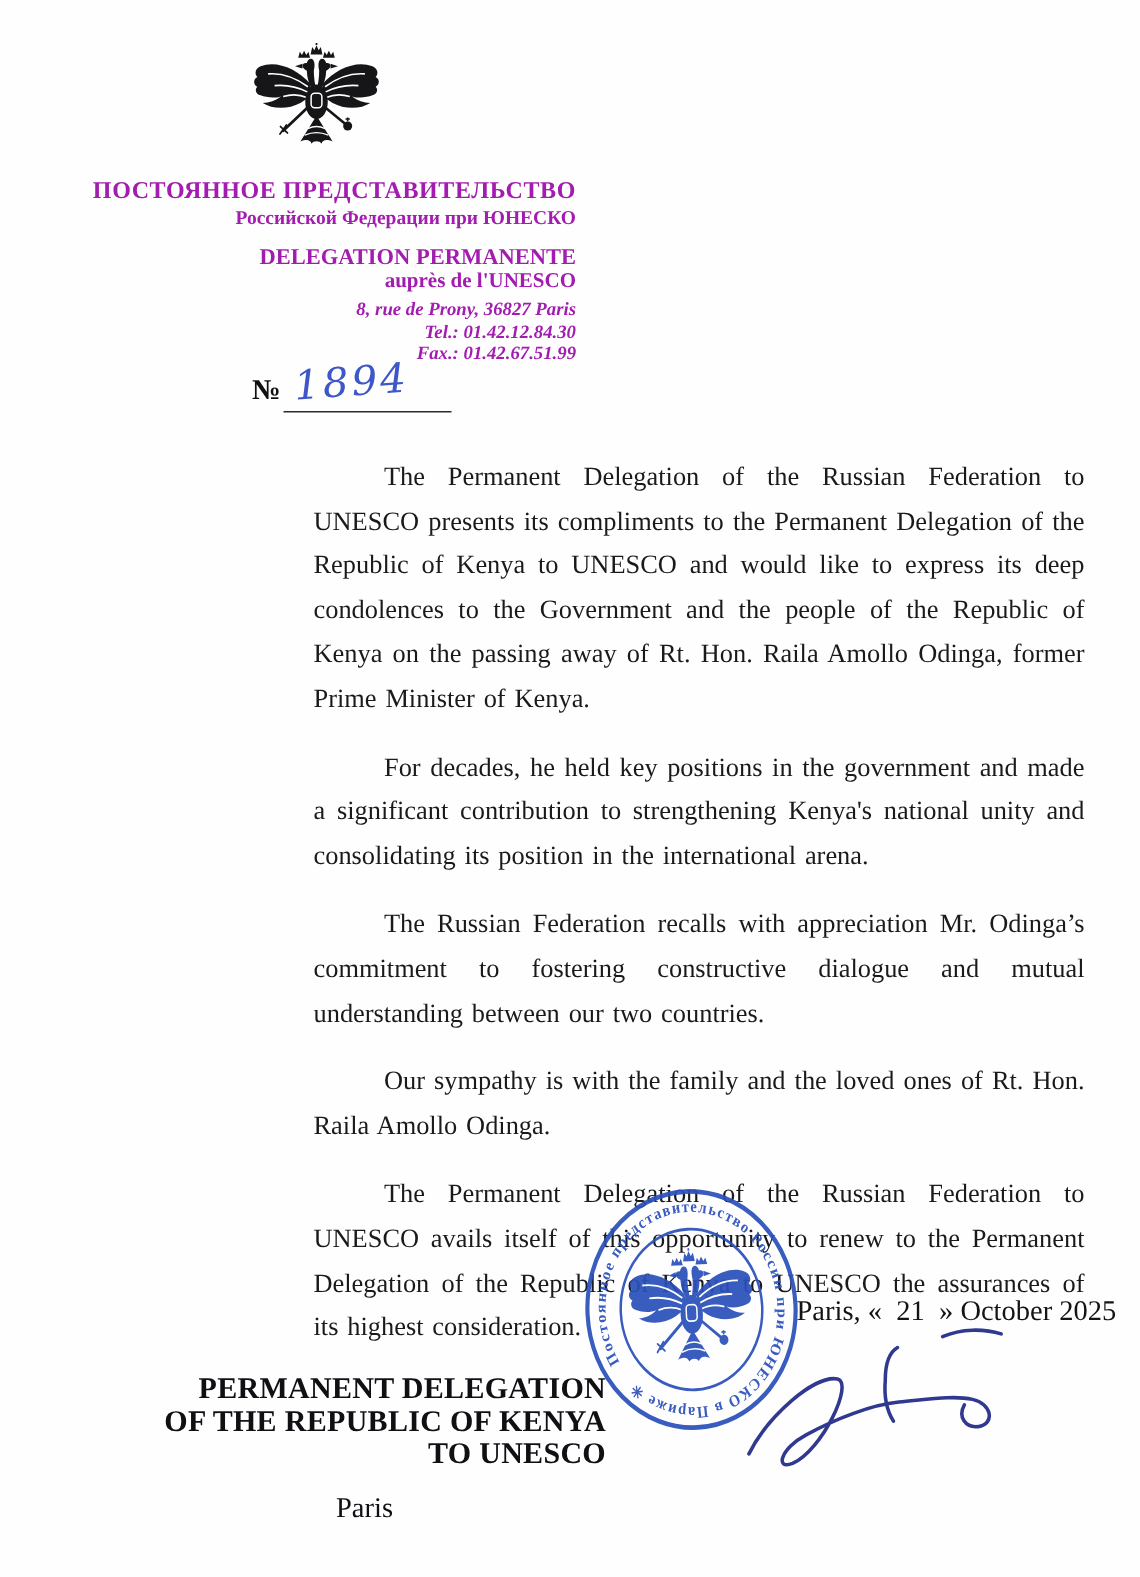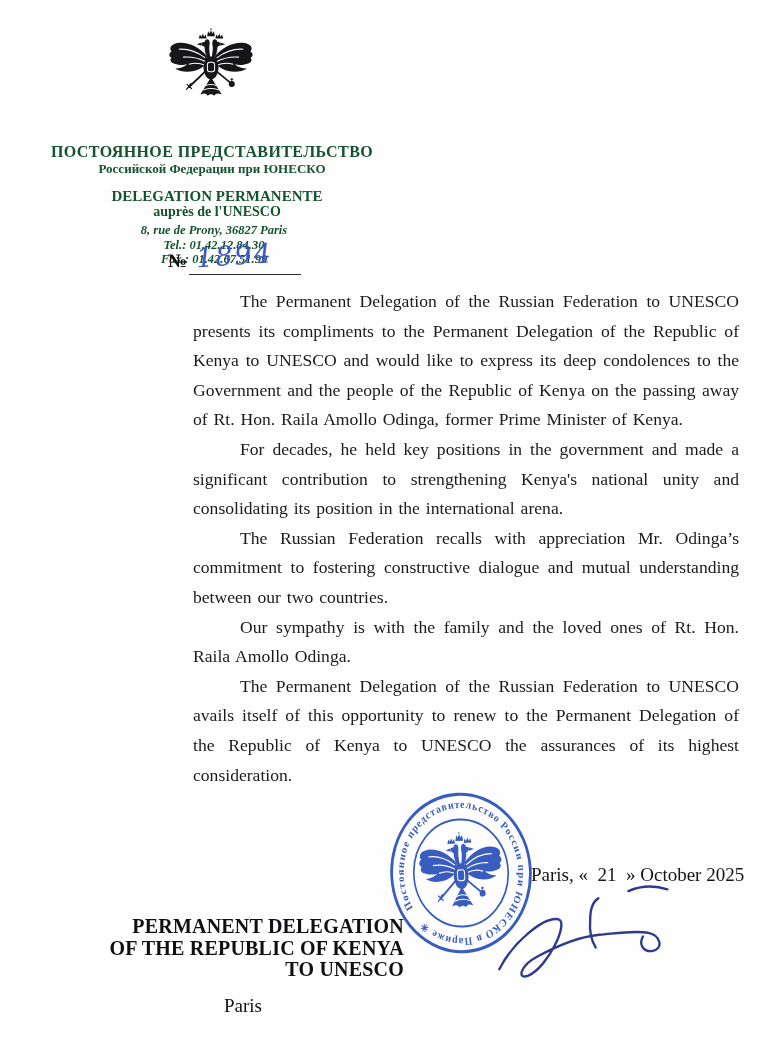--- a/index.html
+++ b/index.html
@@ -5,40 +5,40 @@
 <style>
   html,body{margin:0;padding:0;background:#e8e8e8;}
   .page{
     position:relative;width:760px;height:1051px;margin:0 auto;
     background:#fefefe;overflow:hidden;
     font-family:"Liberation Serif","DejaVu Serif",serif;
     color:#1a1a1c;
   }
   
   .emblem{position:absolute;left:168px;top:24px;width:86px;height:82px;color:#161618;}
-  .letterhead{position:absolute;left:40px;top:119px;width:344px;text-align:center;color:#14532d;margin-top:24px;}
+  .letterhead{position:absolute;left:40px;top:119px;width:344px;text-align:right;color:#a21caf;}
   .lh-ru1{font-size:16px;font-weight:bold;letter-spacing:.4px;line-height:17px;}
   .lh-ru2{font-size:13px;font-weight:bold;line-height:15px;margin-top:1px;}
   .lh-fr{margin-top:12px;margin-left:10px;}
   .lh-fr1{font-size:15px;font-weight:bold;line-height:16px;}
   .lh-fr2{font-size:13.5px;font-weight:bold;line-height:15px;}
   .lh-fr3{font-size:14px;font-weight:bold;line-height:15px;}
   .lh-addr{margin-top:4px;margin-left:4px;font-style:italic;font-weight:bold;font-size:12.5px;line-height:14.5px;}
   
   .no-label{position:absolute;left:168px;top:250px;font-size:19px;font-weight:600;color:#111;}
   .no-underline{position:absolute;left:189px;top:274px;width:112px;border-top:1.6px solid #2b2b2e;}
   .no-value{
     position:absolute;left:196px;top:240px;width:70px;
     font-family:"DejaVu Serif",serif;font-style:italic;font-size:27px;letter-spacing:2px;
     color:#3d56c8;transform:rotate(-4deg);
   }
   
   .body-text{position:absolute;left:193px;top:287px;width:546px;
     font-size:17.6px;line-height:29.6px;text-align:justify;word-spacing:1.5px;}
-  .body-text p{margin:0;text-indent:47px;}
+  .body-text p{margin:16px;text-indent:47px;}
   
   .stamp{position:absolute;left:387px;top:789px;width:148px;height:168px;
     color:#2b50bb;opacity:.93;transform:rotate(-3deg);}
   .stamp svg{width:100%;height:100%;}
   
   .dateline{position:absolute;left:531px;top:864px;font-size:19px;white-space:pre;color:#141416;}
   .signature{position:absolute;left:486px;top:882px;width:212px;height:100px;color:#30388f;}
   
   .recipient{position:absolute;left:82px;top:916px;width:322px;text-align:center;color:#101014;}
   .rcpt-line{font-size:20px;font-weight:bold;line-height:21.5px;letter-spacing:.2px;text-align:right;}

